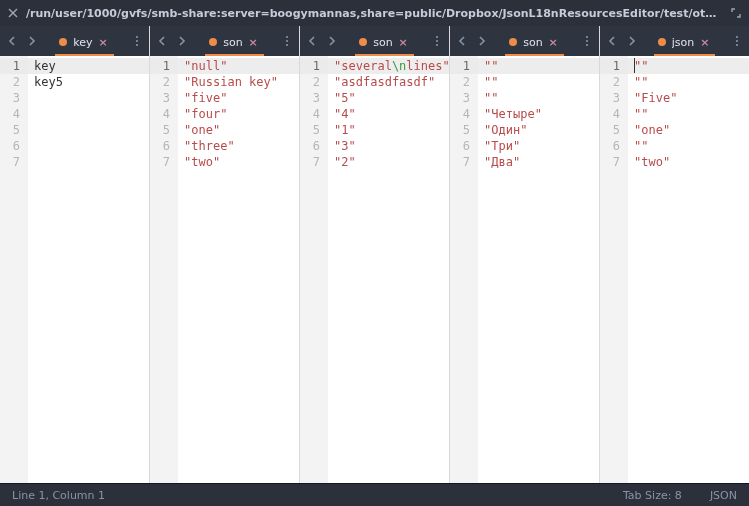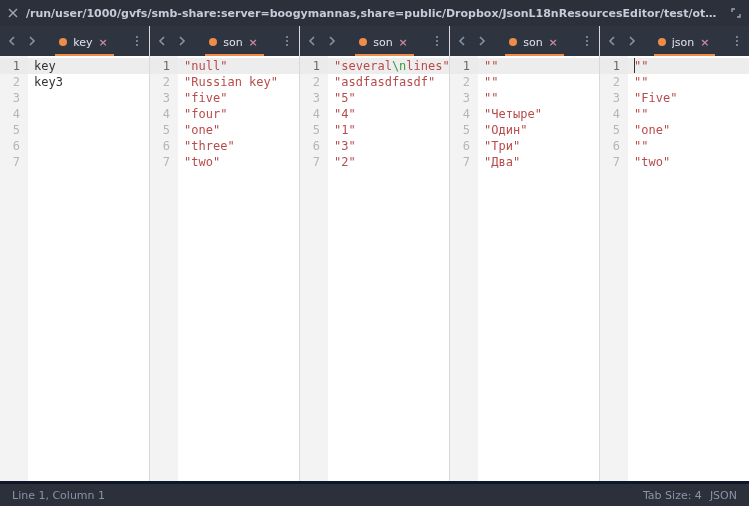--- a/index.html
+++ b/index.html
@@ -42,21 +42,21 @@
     color: #9ea5b3;
     cursor: pointer;
   }
   .title-bar .win-btn svg { width: 10px; height: 10px; display:block; }
 
   
   .panes {
     flex: 1;
     display: flex;
     min-height: 0;
-    border-bottom: 3px solid #0f172a;
+    border-bottom: 1px solid #0f172a;
   }
   .pane {
     flex: 1 1 0;
     display: flex;
     flex-direction: column;
     min-width: 0;
     border-right: 1px solid #d9d9d9;
   }
   .pane:last-child { border-right: none; }
 
@@ -159,21 +159,21 @@
   
   .status-bar {
     height: 22px;
     background: #2b303b;
     color: #8a93a6;
     display: flex;
     align-items: center;
     font-family: "DejaVu Sans", sans-serif;
     font-size: 11px;
     padding: 0 12px;
-    gap: 8px;
+    gap: 28px;
   }
   .status-bar .spacer { flex: 1; }
   .status-item { cursor: pointer; }
 </style>
 </head>
 <body>
 
 <div class="title-bar">
   <div class="win-btn">
     <svg viewBox="0 0 10 10">
@@ -221,21 +221,21 @@
       <div class="editor">
         <div class="gutter">
           <div class="gut-line active">1</div>
           <div class="gut-line">2</div>
           <div class="gut-line">3</div>
           <div class="gut-line">4</div>
           <div class="gut-line">5</div>
           <div class="gut-line">6</div>
           <div class="gut-line">7</div>
         </div>
-        <div class="code"><div class="line-hl"></div><div class="code-lines"><div>key</div><div>key3</div></div></div>
+        <div class="code"><div class="line-hl"></div><div class="code-lines"><div>key</div><div>key5</div></div></div>
       </div>
     </div>
     <div class="pane">
       <div class="tabbar">
         <div class="nav-btn">
           <svg width="10" height="10" viewBox="0 0 10 10">
             <polyline points="7,1 3,5 7,9" fill="none" stroke="currentColor" stroke-width="1.6"></polyline>
           </svg>
         </div>
         <div class="nav-btn">
@@ -389,15 +389,15 @@
           <div class="gut-line">7</div>
         </div>
         <div class="code"><div class="line-hl"></div><div class="cursor"></div><div class="code-lines"><div><span class="tok-str">"</span><span class="tok-str">"</span></div><div><span class="tok-str">"</span><span class="tok-str">"</span></div><div><span class="tok-str">"</span><span class="tok-str">F</span><span class="tok-str">i</span><span class="tok-str">v</span><span class="tok-str">e</span><span class="tok-str">"</span></div><div><span class="tok-str">"</span><span class="tok-str">"</span></div><div><span class="tok-str">"</span><span class="tok-str">o</span><span class="tok-str">n</span><span class="tok-str">e</span><span class="tok-str">"</span></div><div><span class="tok-str">"</span><span class="tok-str">"</span></div><div><span class="tok-str">"</span><span class="tok-str">t</span><span class="tok-str">w</span><span class="tok-str">o</span><span class="tok-str">"</span></div></div></div>
       </div>
     </div>
   </div>
 
 <div class="status-bar">
   <span class="status-item">Line 1, Column 1</span>
   <span class="spacer"></span>
-  <span class="status-item">Tab Size: 4</span>
+  <span class="status-item">Tab Size: 8</span>
   <span class="status-item">JSON</span>
 </div>
 
 </body></html>

